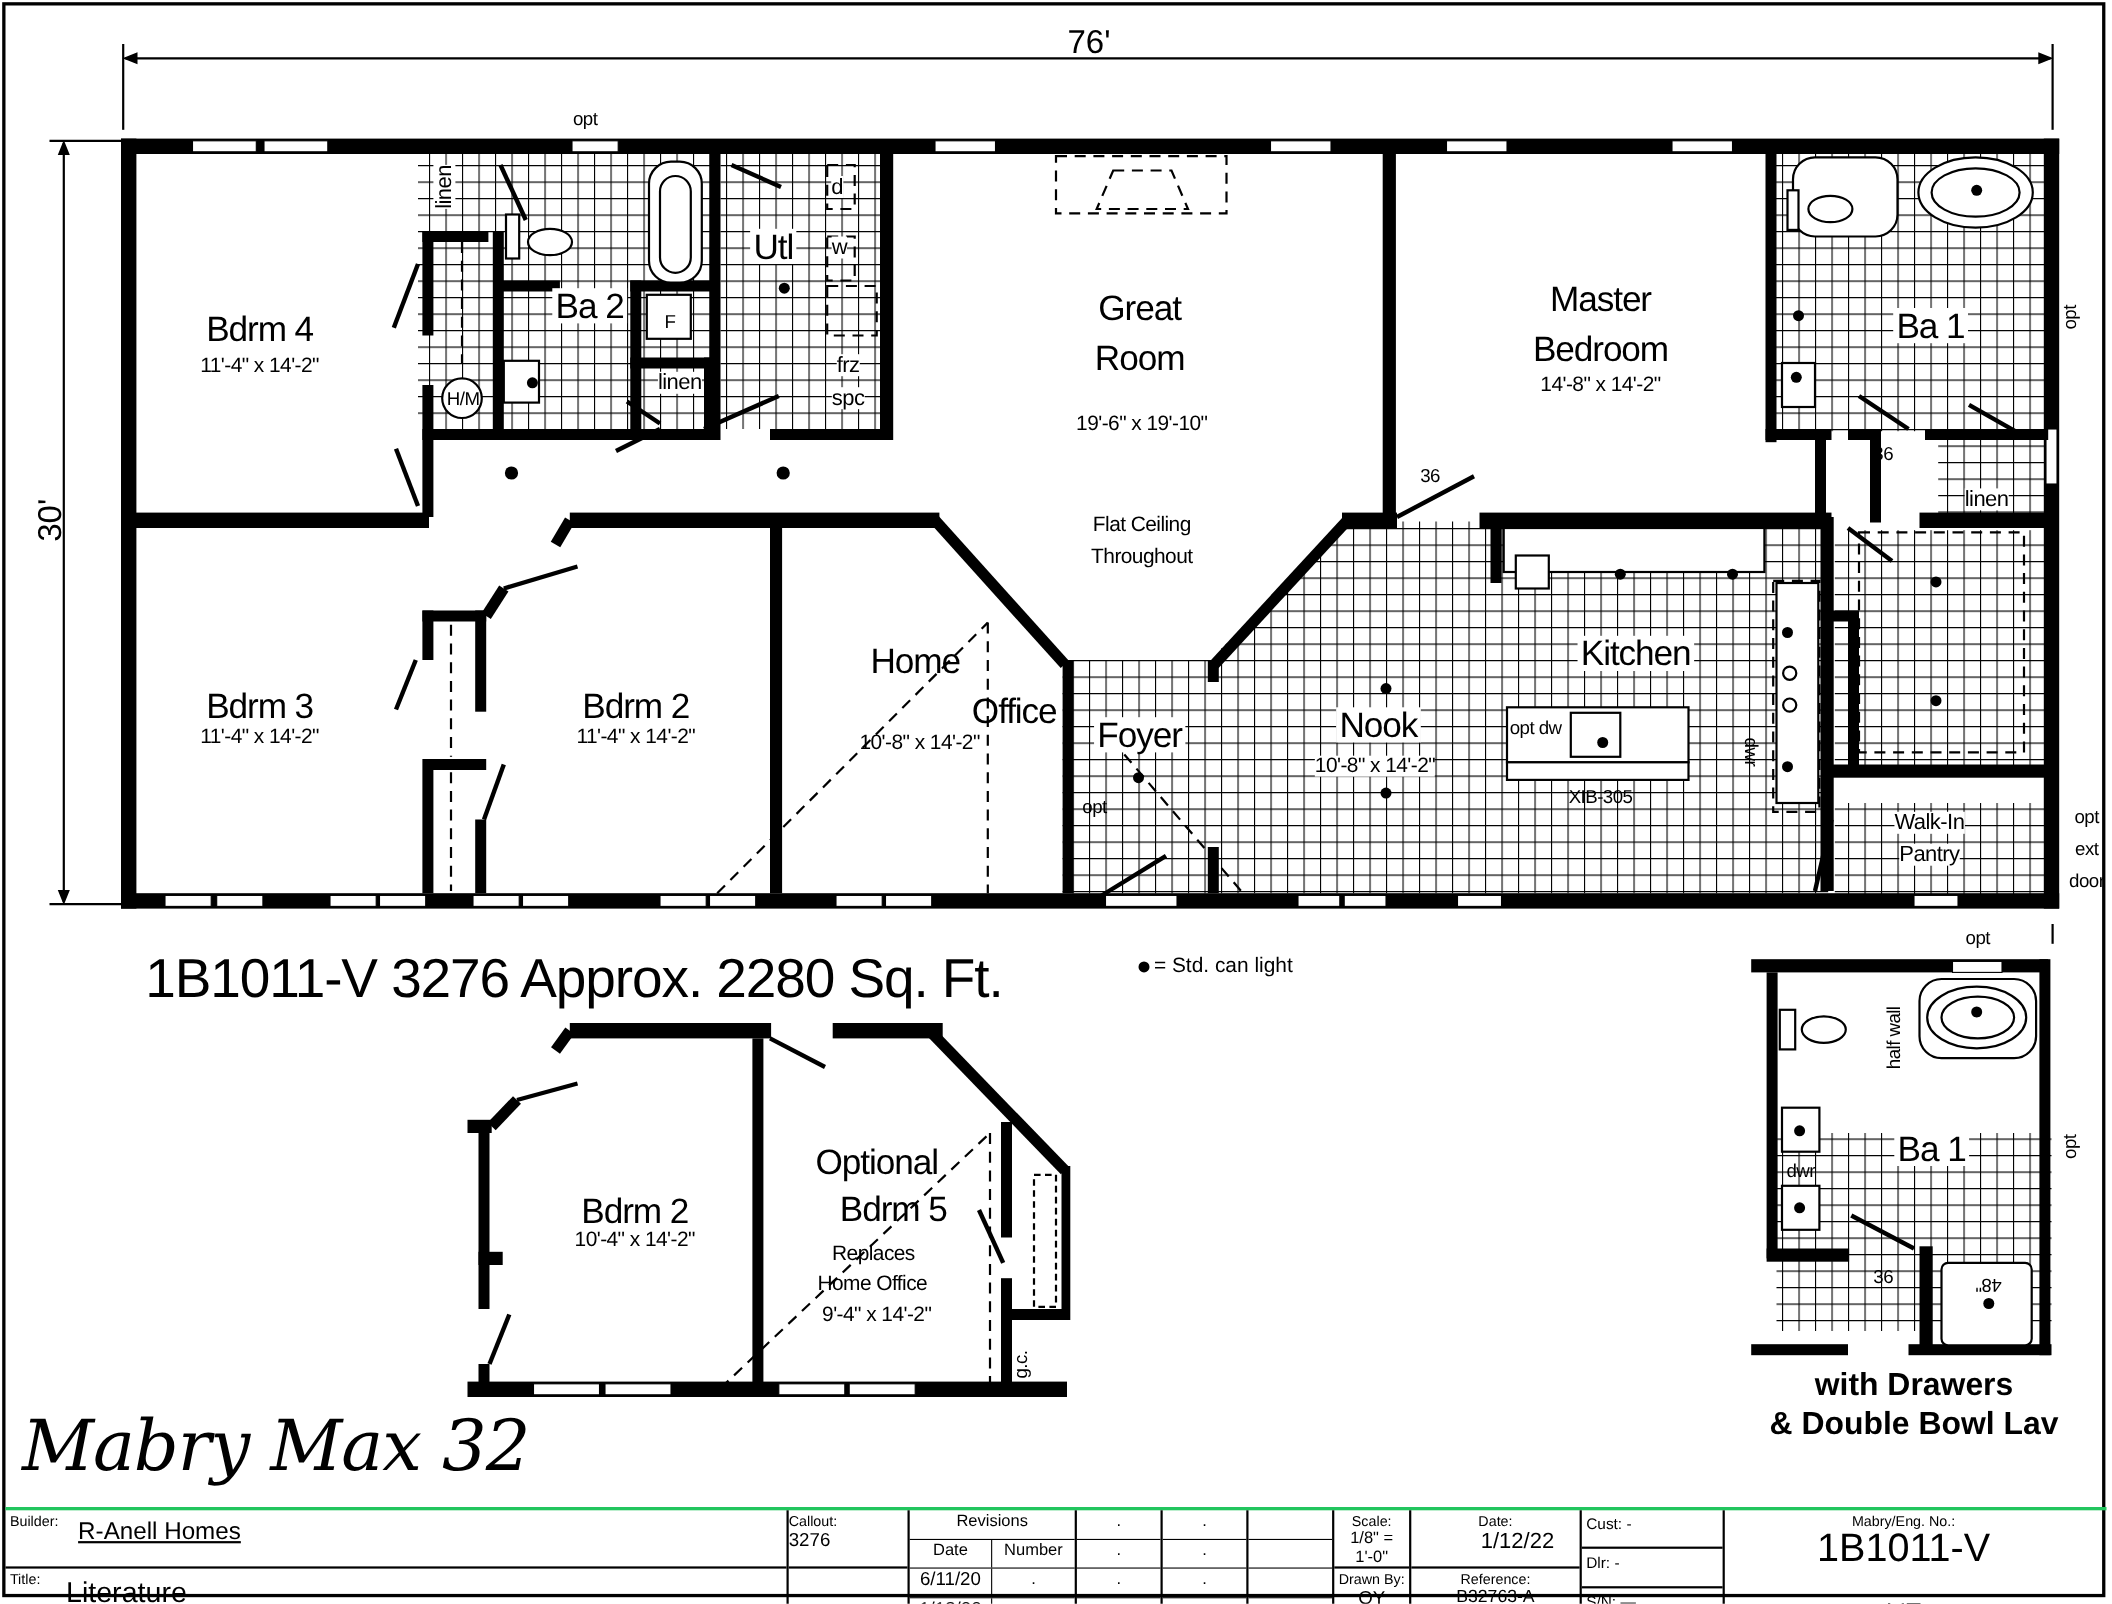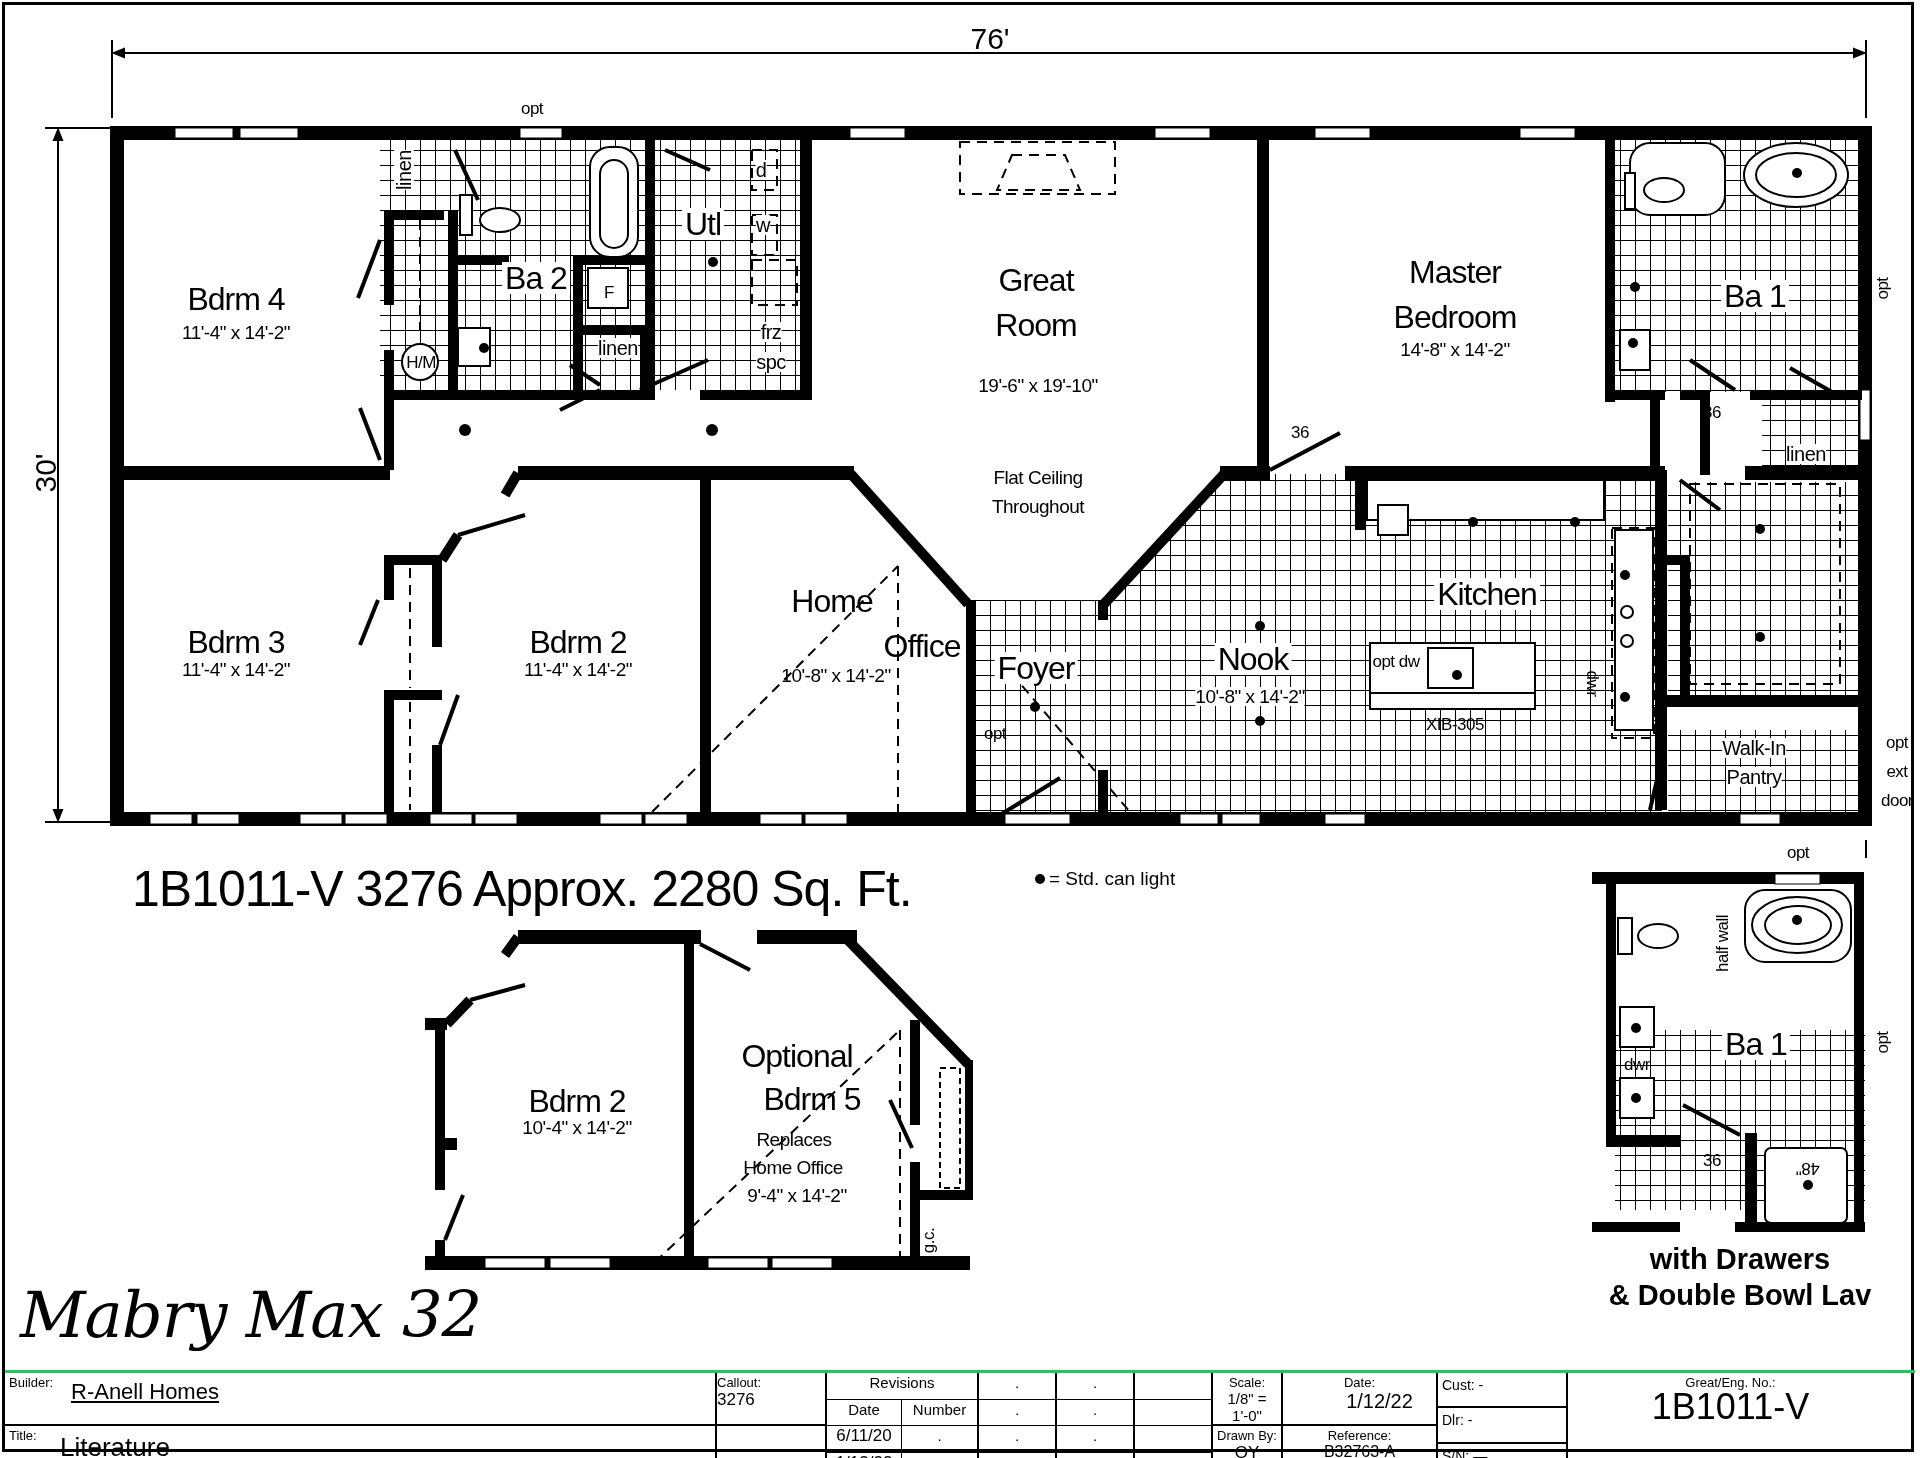--- a/index.html
+++ b/index.html
@@ -465,18 +465,18 @@
     </div>
   </div>
   <div class="tb-cell">
     <div style="display:grid;grid-template-rows:1fr 1fr 1fr;height:100%;">
       <div style="border-bottom:2px solid #000;padding:4px;font-size:14px;"><span>Cust:</span> <span>-</span></div>
       <div style="border-bottom:2px solid #000;padding:4px;font-size:14px;"><span>Dlr:</span> <span>-</span></div>
       <div style="padding:4px;font-size:14px;"><span>S/N:</span> <span>—</span></div>
     </div>
   </div>
   <div class="tb-cell" style="border-right:none;">
-    <div style="text-align:center;font-size:13px;padding-top:2px;">Great/Eng. No.:</div>
+    <div style="text-align:center;font-size:13px;padding-top:2px;">Mabry/Eng. No.:</div>
     <div style="text-align:center;font-size:36px;line-height:34px;">1B1011-V</div>
 
     <span style="position:absolute;left:0;right:0;text-align:center;bottom:0;font-size:22px;">LIT</span>
   </div>
 </div>
 
 </body></html>

